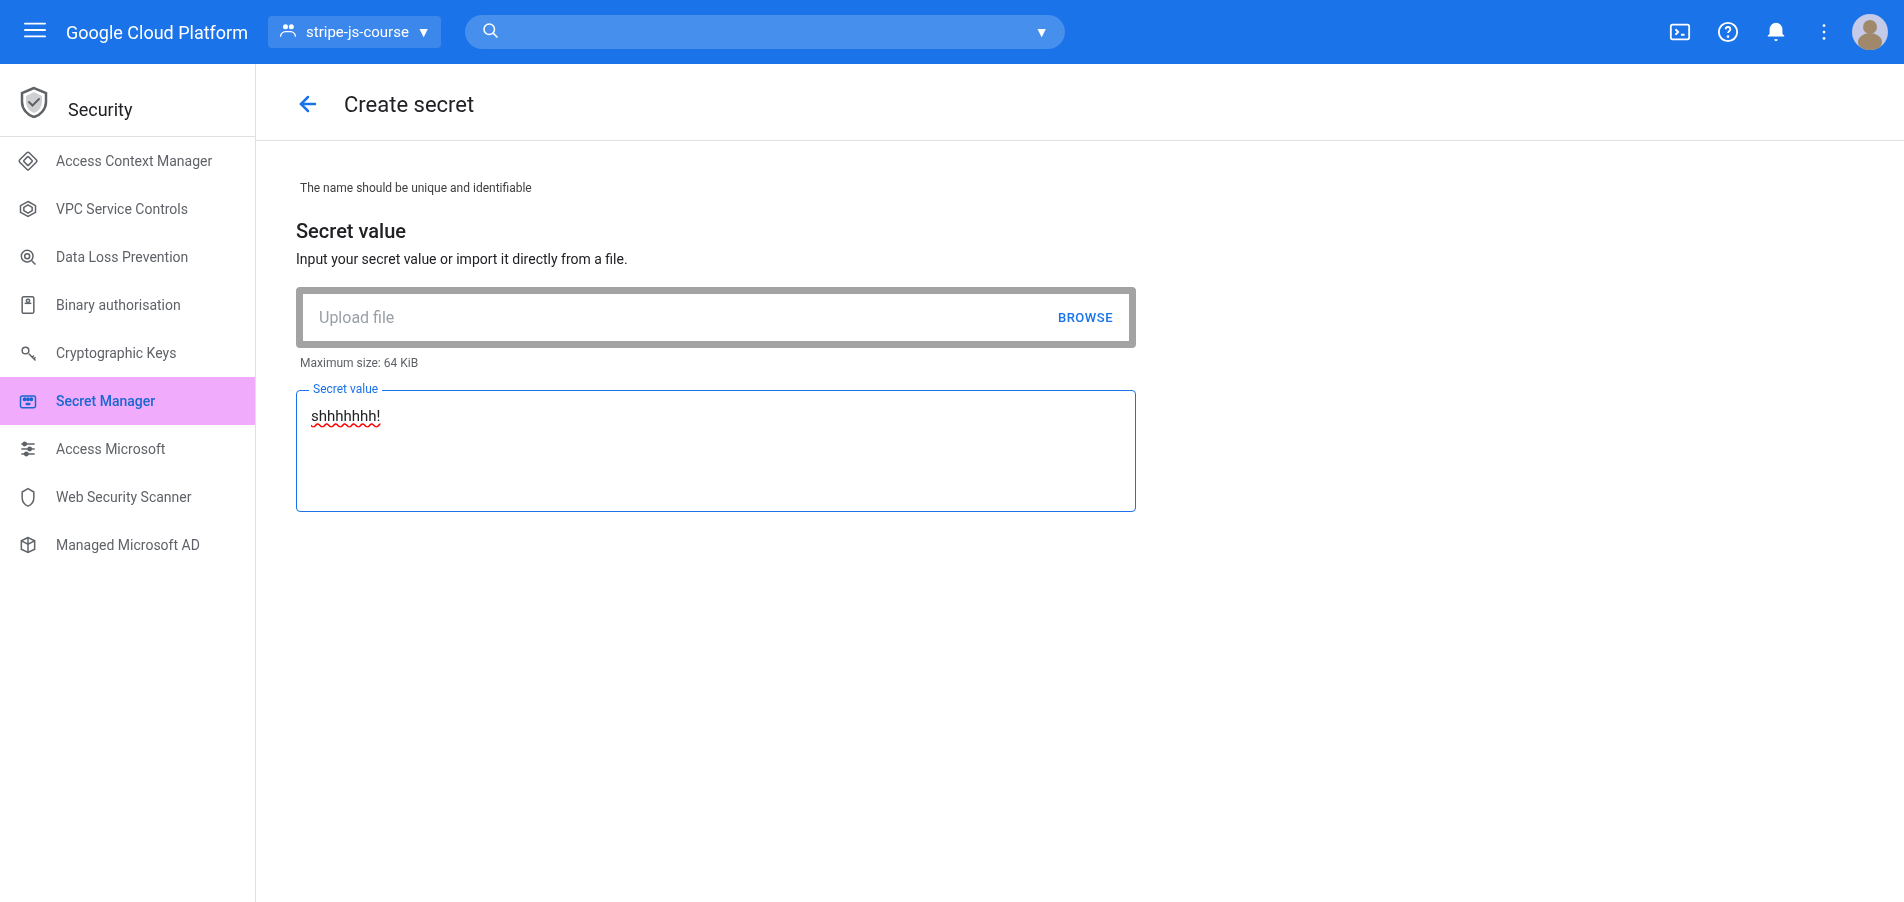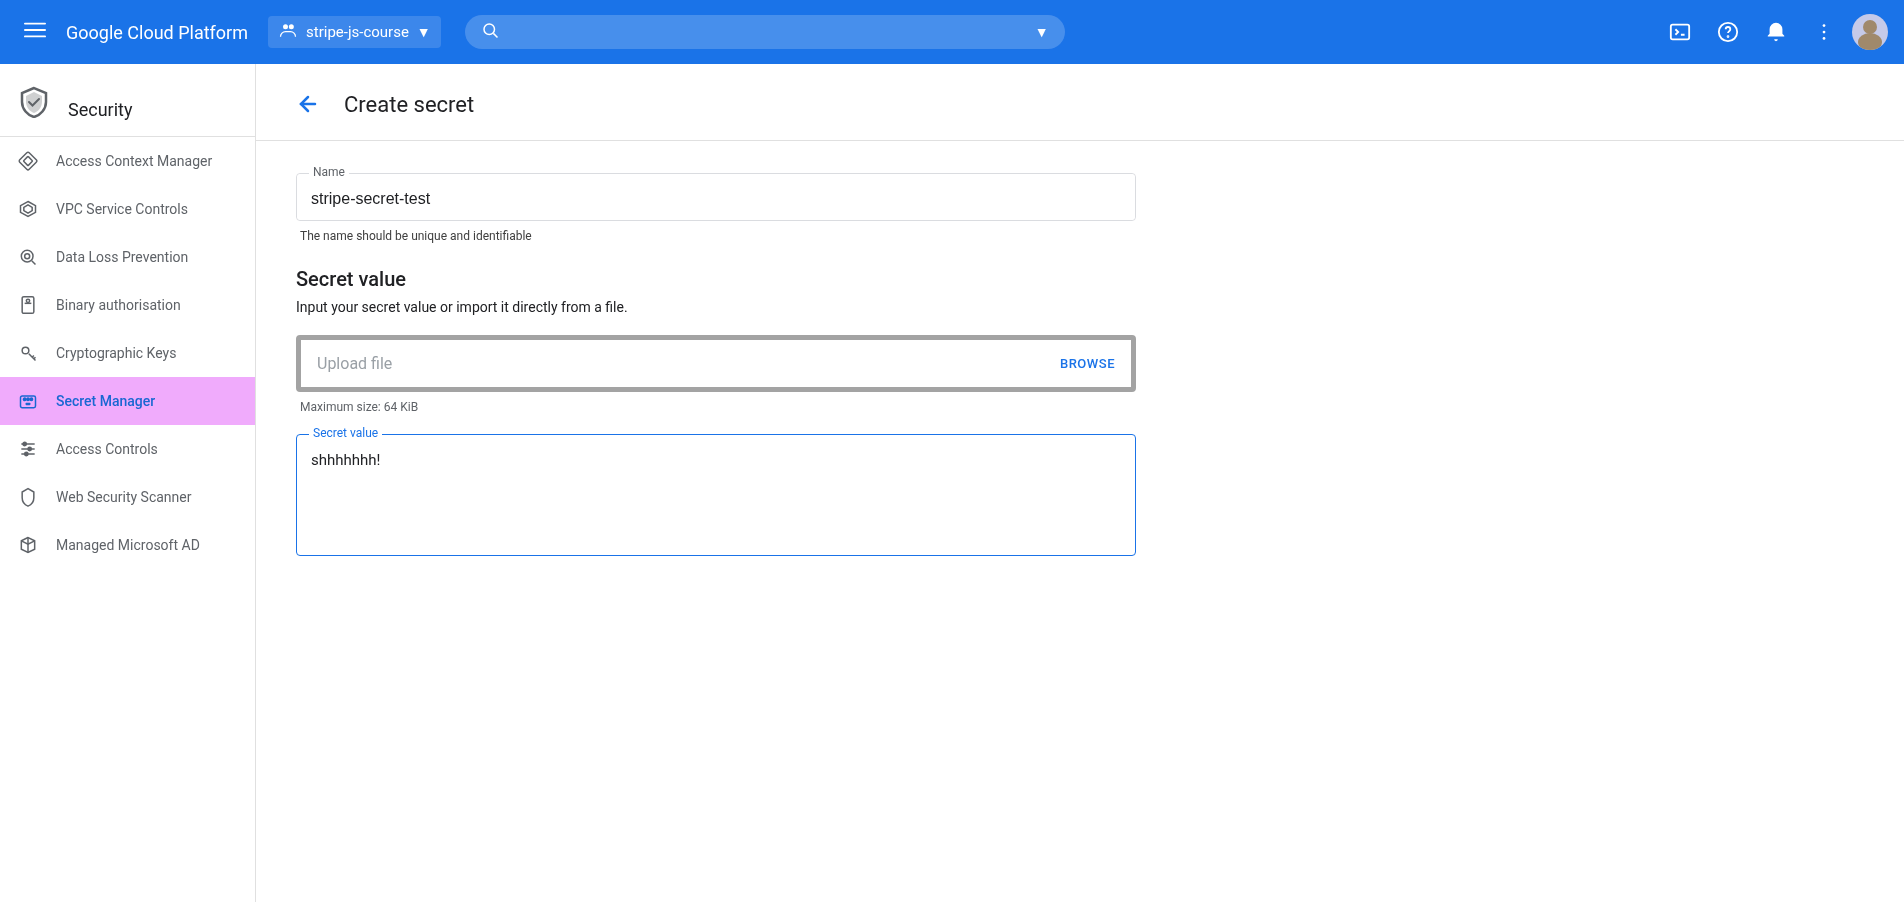--- a/index.html
+++ b/index.html
@@ -149,21 +149,21 @@
       font-size: 16px;
       color: #202124;
       border-radius: 4px;
     }
     .field-hint { margin-top: 8px; font-size: 12px; color: #404040; padding-left: 4px; }
 
     .section-title { font-size: 20px; font-weight: 500; color: #202124; margin-bottom: 8px; }
     .section-desc { font-size: 14px; color: #202124; margin-bottom: 20px; }
 
     .upload-container {
-      border: 5px solid #a3a3a3;
+      border: 7px solid #a3a3a3;
       border-radius: 4px;
       padding: 14px 16px;
       display: flex; align-items: center; justify-content: space-between;
       background: white;
       margin-bottom: 8px;
     }
     .upload-placeholder { color: #9aa0a6; font-size: 16px; }
     .browse-btn {
       color: #1a73e8; font-size: 13px; font-weight: 500;
       cursor: pointer; letter-spacing: 0.5px;
@@ -185,20 +185,21 @@
       color: #1a73e8;
     }
     .secret-value-text {
       padding: 16px 14px 60px 14px;
       font-size: 15px;
       color: #202124;
       min-height: 120px;
       word-break: break-all;
     }
     .underline-red {
+      text-decoration: underline;
       text-decoration-color: red;
       text-decoration-style: wavy;
     }
 
     
     .sidebar::-webkit-scrollbar { width: 6px; }
     .sidebar::-webkit-scrollbar-thumb { background: #dadce0; border-radius: 3px; }
   </style>
 </head>
 <body>
@@ -356,21 +357,21 @@
       <div class="sidebar-item-icon">
         <svg width="20" height="20" viewBox="0 0 24 24" fill="none" stroke="#5f6368" stroke-width="1.8">
             <line x1="4" y1="6" x2="20" y2="6"></line>
             <circle cx="8" cy="6" r="2" fill="#5f6368"></circle>
             <line x1="4" y1="12" x2="20" y2="12"></line>
             <circle cx="14" cy="12" r="2" fill="#5f6368"></circle>
             <line x1="4" y1="18" x2="20" y2="18"></line>
             <circle cx="10" cy="18" r="2" fill="#5f6368"></circle>
           </svg>
       </div>
-      <span class="sidebar-item-label">Access Controls</span>
+      <span class="sidebar-item-label">Access Microsoft</span>
     </div>
 
     <div class="sidebar-item">
       <div class="sidebar-item-icon">
         <svg width="20" height="20" viewBox="0 0 24 24" fill="none" stroke="#5f6368" stroke-width="1.8">
             <path d="M12 2 L5 6 L5 13 C5 18 8 21.5 12 23 C16 21.5 19 18 19 13 L19 6 Z"></path>
           </svg>
       </div>
       <span class="sidebar-item-label">Web Security Scanner</span>
     </div>
@@ -394,24 +395,20 @@
             <path d="M19 12H5"></path>
             <path d="M12 5l-7 7 7 7"></path>
           </svg>
       </div>
       <span class="page-title">Create secret</span>
     </div>
 
     <div class="main-content">
 
       <div class="form-group" style="max-width:840px;">
-        <div class="field-container">
-          <span class="field-label">Name</span>
-          <input type="text" class="field-input" value="stripe-secret-test" style="">
-        </div>
         <div class="field-hint">The name should be unique and identifiable</div>
       </div>
 
       <div class="form-group">
         <h2 class="section-title">Secret value</h2>
         <p class="section-desc">Input your secret value or import it directly from a file.</p>
 
         <div style="max-width:840px;">
           <div class="upload-container">
             <span class="upload-placeholder">Upload file</span>

